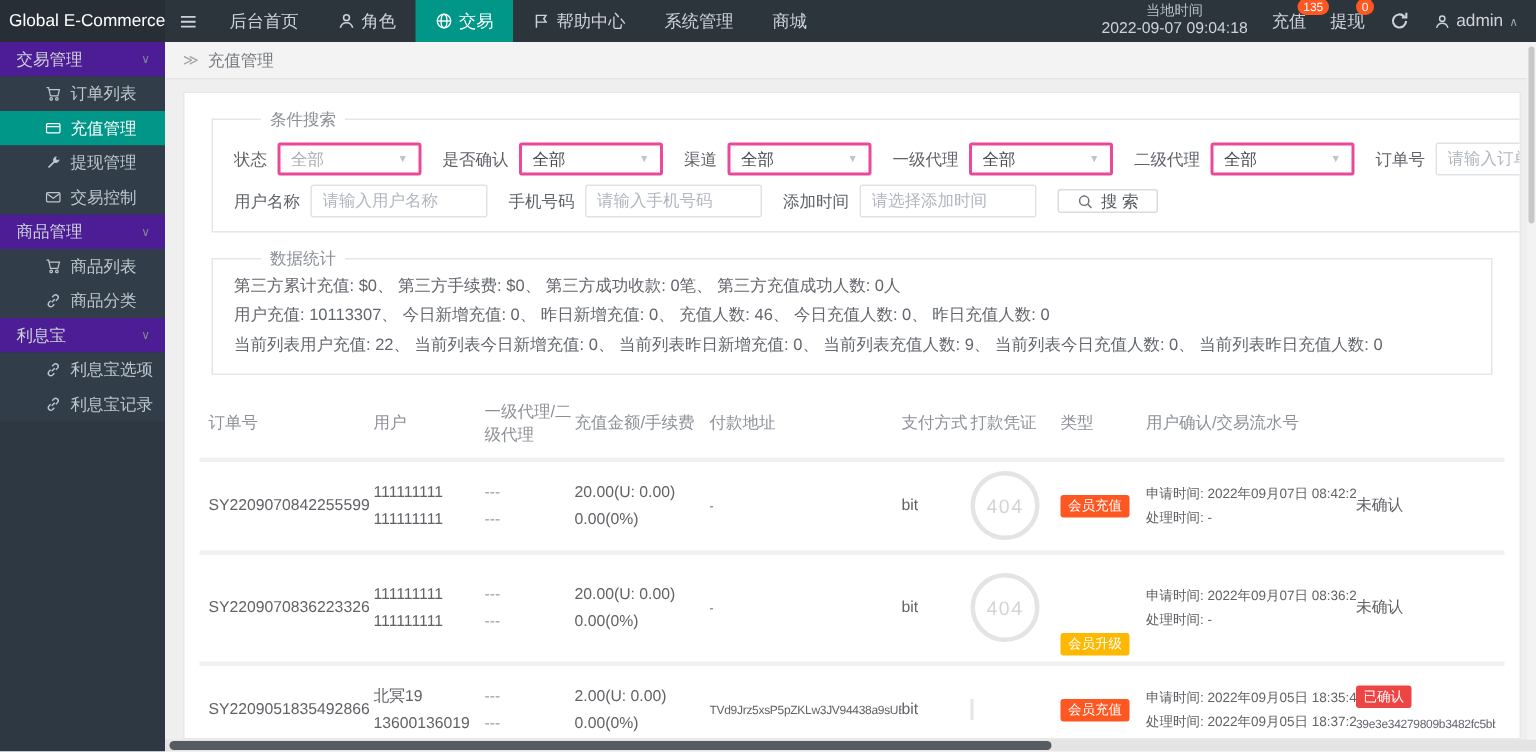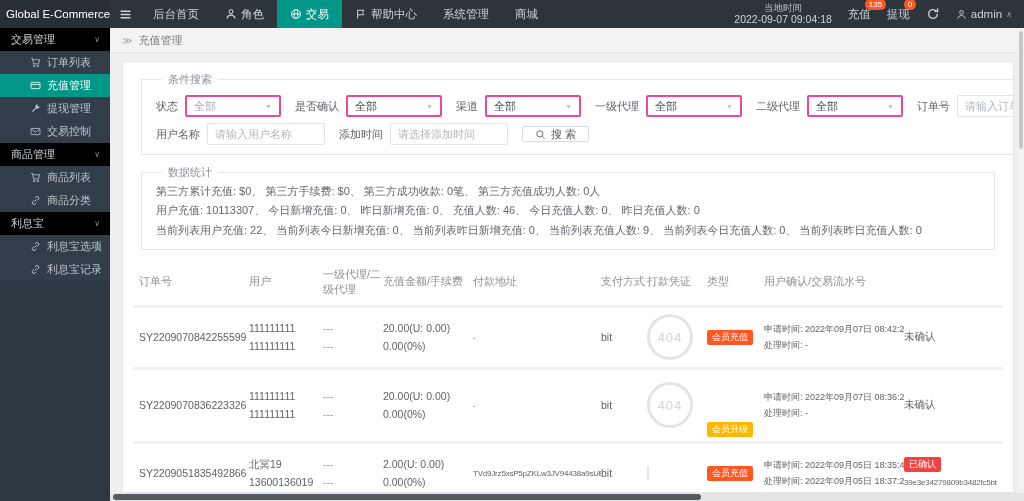--- a/index.html
+++ b/index.html
@@ -20,35 +20,35 @@
   .localtime .lt1 { font-size:9.5px; color:#b9bfc6; }
   .localtime .lt2 { font-size:10.5px; }
   .count-item { position:relative; font-size:11.5px; cursor:pointer; }
   .num-badge { position:absolute; top:-8px; left:calc(100% - 6px); background:#ff5722; color:#fff; font-size:8px; line-height:11px; padding:0 4px; border-radius:7px; white-space:nowrap;text-align:center; }
   .refresh-btn { width:14px; height:14px; cursor:pointer; color:#cfd3d8; }
   .admin-wrap { display:flex; align-items:center; gap:4px; cursor:pointer; font-size:11.5px; }
   .chev-up { font-size:8px; color:#9aa2ab; }
 
   
   .sidebar { position:absolute; top:28px; left:0; width:110px; bottom:0; background:#2d3842; z-index:4; }
-  .side-group { height:23px; display:flex; align-items:center; justify-content:space-between; padding:0 10px 0 11px; color:#cdd3d9; font-size:11px; background:#000000; cursor:pointer; }
+  .side-group { height:23px; display:flex; align-items:center; justify-content:space-between; padding:0 10px 0 11px; color:#cdd3d9; font-size:11px; background:#4c1d95; cursor:pointer; }
   .side-group .gchev { font-size:8px; color:#7f8992; }
   .side-item { height:23px; display:flex; align-items:center; gap:6px; padding-left:30px; color:#bfc6cd; font-size:11px; background:#313d48; cursor:pointer; }
   .side-item .sicon { width:11px; height:11px; flex:none; }
   .side-item.active { background:#009688; color:#fff; }
 
   
   .content { position:absolute; left:110px; top:28px; right:0; bottom:0; background:#efefef; }
   .breadcrumb { height:25px; display:flex; align-items:center; gap:6px; padding-left:12px; font-size:11px; color:#767a80; background:#f3f3f3; border-bottom:1px solid #e5e5e5; }
   .bc-icon { color:#a2a6ab; font-size:10px; }
 
   .card { position:absolute; left:12px; right:10px; top:33px; bottom:8px; background:#fff; border:1px solid #e8e8e8; padding:8px 8px 0 8px; overflow:hidden; }
 
   fieldset.box { border:1px solid #e6e6e6; margin:2px 10px 10px 10px; padding:2px 14px 9px 14px; }
-  fieldset.box legend { font-size:11px; color:#8a8f96; padding:0 6px; margin-left:6px; }
+  fieldset.box legend { font-size:11px; color:#8a8f96; padding:0 6px; margin-left:18px; }
   .frow { display:flex; align-items:center; gap:14px; margin-top:6px; flex-wrap:nowrap; }
   .fgroup { display:flex; align-items:center; gap:7px; color:#5f6368; font-size:11px; white-space:nowrap; }
   .sel { width:96px; height:22px; border:2px solid #ec4899; border-radius:2px; background:#fff; display:flex; align-items:center; justify-content:space-between; padding:0 7px; cursor:pointer; }
   .sel .sel-val { font-size:11px; color:#454950; }
   .sel.placeholder .sel-val { color:#a8adb5; }
   .sel .caret { font-size:7px; color:#c0c4cc; }
   .tinput { height:22px; width:118px; border:1px solid #dfe2e6; border-radius:2px; padding:0 7px; font-size:11px; color:#454950; font-family:inherit; }
   .tinput::placeholder { color:#b2b7bf; }
   .search-btn { height:16px; display:flex; align-items:center; gap:5px; padding:0 12px; background:#fff; border:1px solid #d9dce0; border-radius:2px; color:#565a61; font-size:11px; cursor:pointer; }
   .search-btn .bicon { width:11px; height:11px; color:#6a6e75; }
@@ -279,20 +279,24 @@
           <span>订单号</span>
           <input class="tinput" placeholder="请输入订单号" style="">
         </div>
       </div>
       <div class="frow">
         <div class="fgroup">
           <span>用户名称</span>
           <input class="tinput" placeholder="请输入用户名称" style="">
         </div>
         <div class="fgroup">
+          <span>手机号码</span>
+          <input class="tinput" placeholder="请输入手机号码" style="">
+        </div>
+        <div class="fgroup">
           <span>添加时间</span>
           <input class="tinput" placeholder="请选择添加时间" style="">
         </div>
         <button class="search-btn">
           <svg class="bicon" viewBox="0 0 16 16" fill="none" stroke="currentColor" stroke-width="1.4">
               <circle cx="7" cy="7" r="4.5"></circle>
               <path d="m10.5 10.5 3.5 3.5"></path>
             </svg>
           <span>搜 索</span>
         </button>

